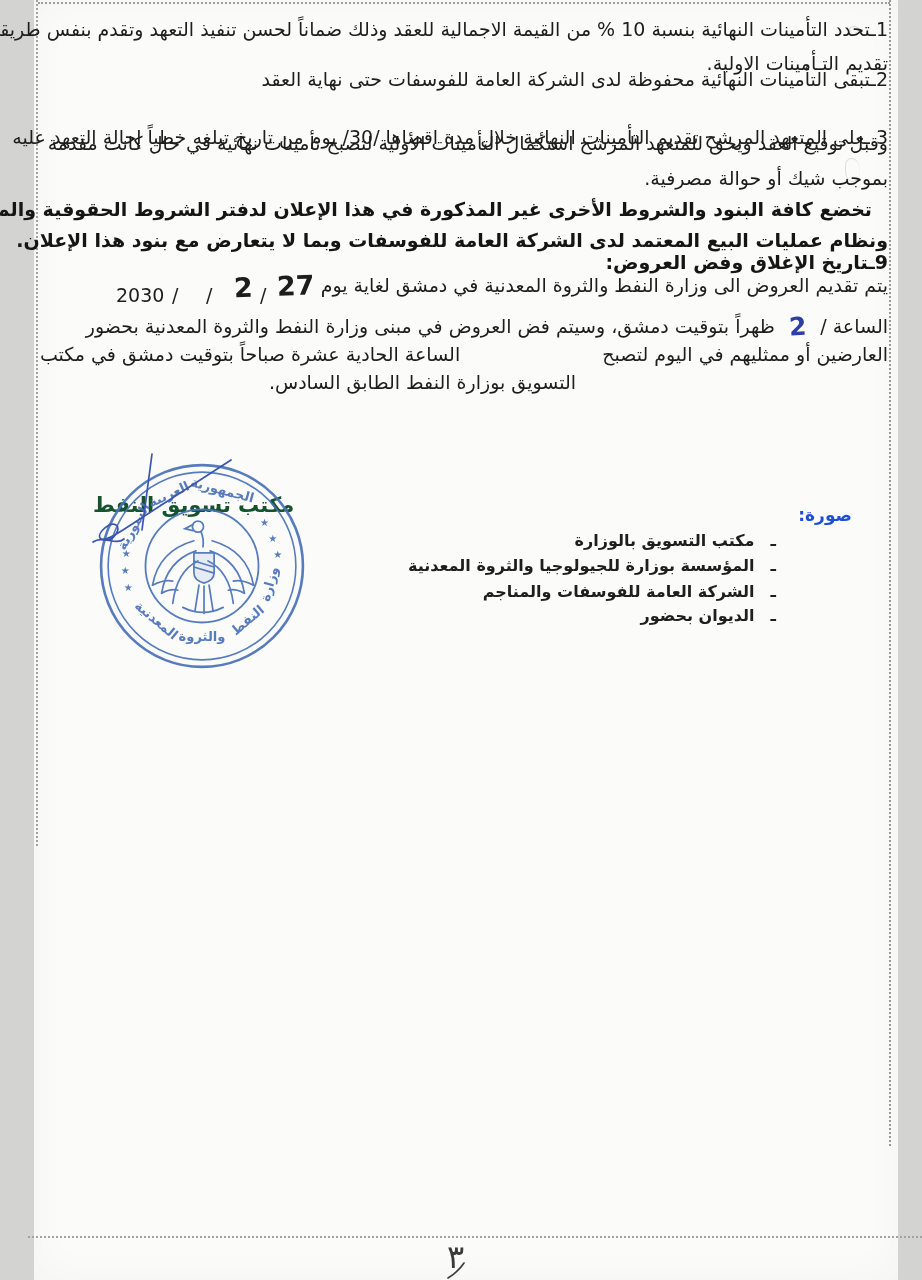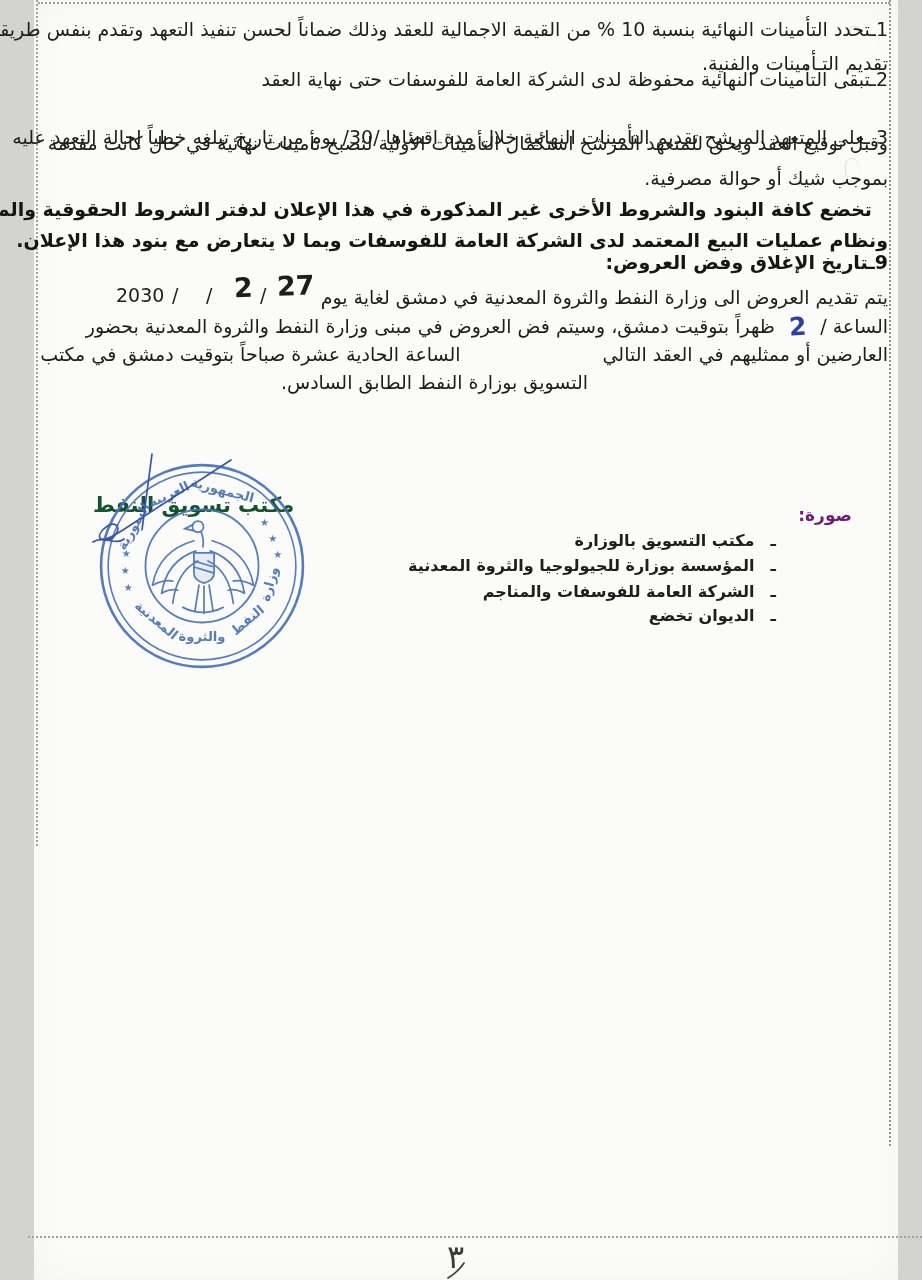--- a/index.html
+++ b/index.html
@@ -35,21 +35,21 @@
 
   .sig-title{
     position:absolute;left:93px;top:445px;font-size:21px;font-weight:700;
     color:#14532d;direction:rtl;white-space:nowrap;margin-top:48px;
   }
   .stamp-wrap{position:absolute;left:94px;top:458px;width:216px;height:216px;opacity:0.92;}
   .sign-wrap{position:absolute;left:88px;top:450px;width:160px;height:100px;}
 
   .cc-title{
     position:absolute;right:70px;top:505px;font-size:17px;font-weight:700;
-    color:#701a75;direction:rtl;white-space:nowrap;
+    color:#1d4ed8;direction:rtl;white-space:nowrap;
   }
   .cc-row{
     position:absolute;right:146px;direction:rtl;display:flex;gap:16px;
     font-size:16px;font-weight:700;color:#1e1e1e;white-space:nowrap;
   }
   .cc-dash{font-weight:700;}
   .gap-spacer{display:inline-block;width:142px;}
 
   .page-num{
     position:absolute;left:447px;top:1238px;font-size:32px;color:#3a3a3a;
@@ -65,42 +65,42 @@
 
 <div class="paper"></div>
 <div class="edge-line edge-top"></div>
 <div class="edge-line edge-left"></div>
 <div class="edge-line edge-right"></div>
 <div class="edge-line edge-bottom"></div>
 <div class="speck speck1"></div>
 <div class="speck speck2"></div>
 
 <div class="tline" style="top:16px">1ـتحدد التأمينات النهائية بنسبة 10 % من القيمة الاجمالية للعقد وذلك ضماناً لحسن تنفيذ التعهد وتقدم بنفس طريقة</div>
-<div class="tline" style="top:50px">تقديم التـأمينات والفنية.</div>
+<div class="tline" style="top:50px">تقديم التـأمينات الاولية.</div>
 <div class="tline" style="top:66px">2ـتبقى التأمينات النهائية محفوظة لدى الشركة العامة للفوسفات حتى نهاية العقد</div>
 <div class="tline" style="top:124px">3 ـعلى المتعهد المرشح تقديم التأمينات النهائية خلال مدة اقصاها /30/ يوم من تاريخ تبلغه خطياً إحالة التعهد عليه</div>
 <div class="tline" style="top:130px">وقبل توقيع العقد ويحق للمتعهد المرشح استكمال التأمينات الأولية لتصبح تأمينات نهائية في حال كانت مقدمة</div>
 <div class="tline" style="top:165px">بموجب شيك أو حوالة مصرفية.</div>
 
 <div class="tline bold" style="top:196px;margin-right:16px">تخضع كافة البنود والشروط الأخرى غير المذكورة في هذا الإعلان لدفتر الشروط الحقوقية والمالية والفنية</div>
 <div class="tline bold" style="top:227px">ونظام عمليات البيع المعتمد لدى الشركة العامة للفوسفات وبما لا يتعارض مع بنود هذا الإعلان.</div>
 <div class="tline bold" style="top:249px">9ـتاريخ الإغلاق وفض العروض:</div>
 
-<div class="tline" style="top:284px">يتم تقديم العروض الى وزارة النفط والثروة المعدنية في دمشق لغاية يوم</div>
+<div class="tline" style="top:272px">يتم تقديم العروض الى وزارة النفط والثروة المعدنية في دمشق لغاية يوم</div>
 <span class="datepart hand" style="left:277px;top:272px">27</span>
 <span class="datepart" style="left:260px;top:284px">/</span>
 <span class="datepart hand" style="left:234px;top:274px">2</span>
 <span class="datepart" style="left:206px;top:284px">/</span>
 <span class="datepart" style="left:172px;top:284px">/</span>
 <span class="datepart" style="left:116px;top:284px">2030</span>
 
 <div class="tline" style="top:312px"><span>الساعة /</span><span class="hand" style="font-size:25px;margin:0 14px;transform:rotate(-3deg) translateY(2px)">2</span><span>ظهراً بتوقيت دمشق، وسيتم فض العروض في مبنى وزارة النفط والثروة المعدنية بحضور</span></div>
 
-<div class="tline" style="top:341px"><span>العارضين أو ممثليهم في العقد التالي</span><span class="gap-spacer"></span><span>الساعة الحادية عشرة صباحاً بتوقيت دمشق في مكتب</span></div>
-<div class="tline" style="top:369px;right:334px">التسويق بوزارة النفط الطابق السادس.</div>
+<div class="tline" style="top:341px"><span>العارضين أو ممثليهم في اليوم لتصبح</span><span class="gap-spacer"></span><span>الساعة الحادية عشرة صباحاً بتوقيت دمشق في مكتب</span></div>
+<div class="tline" style="top:369px;right:346px">التسويق بوزارة النفط الطابق السادس.</div>
 
 <div class="sig-title">مكتب تسويق النفط</div>
 
 <div class="stamp-wrap">
 <svg width="216" height="216" viewBox="0 0 214 214">
   <g stroke="#4a72b8" fill="none">
     <circle cx="107" cy="107" r="100" stroke-width="2.6"></circle>
     <circle cx="107" cy="107" r="93" stroke-width="1.6"></circle>
     <circle cx="107" cy="107" r="56" stroke-width="1.8"></circle>
   </g>
@@ -167,19 +167,19 @@
 <div class="cc-row" style="top:556px">
     <span class="cc-dash">ـ</span>
     <span>المؤسسة بوزارة للجيولوجيا والثروة المعدنية</span>
   </div>
 <div class="cc-row" style="top:582px">
     <span class="cc-dash">ـ</span>
     <span>الشركة العامة للفوسفات والمناجم</span>
   </div>
 <div class="cc-row" style="top:606px">
     <span class="cc-dash">ـ</span>
-    <span>الديوان تخضع</span>
+    <span>الديوان بحضور</span>
   </div>
 
 <div class="page-num">٣</div>
 <svg style="position:absolute;left:444px;top:1262px" width="26" height="18" viewBox="0 0 26 18">
   <path d="M20,1 Q14,10 4,16" stroke="#3a3a3a" stroke-width="1.6" fill="none" stroke-linecap="round"></path>
 </svg>
 
 </body></html>

